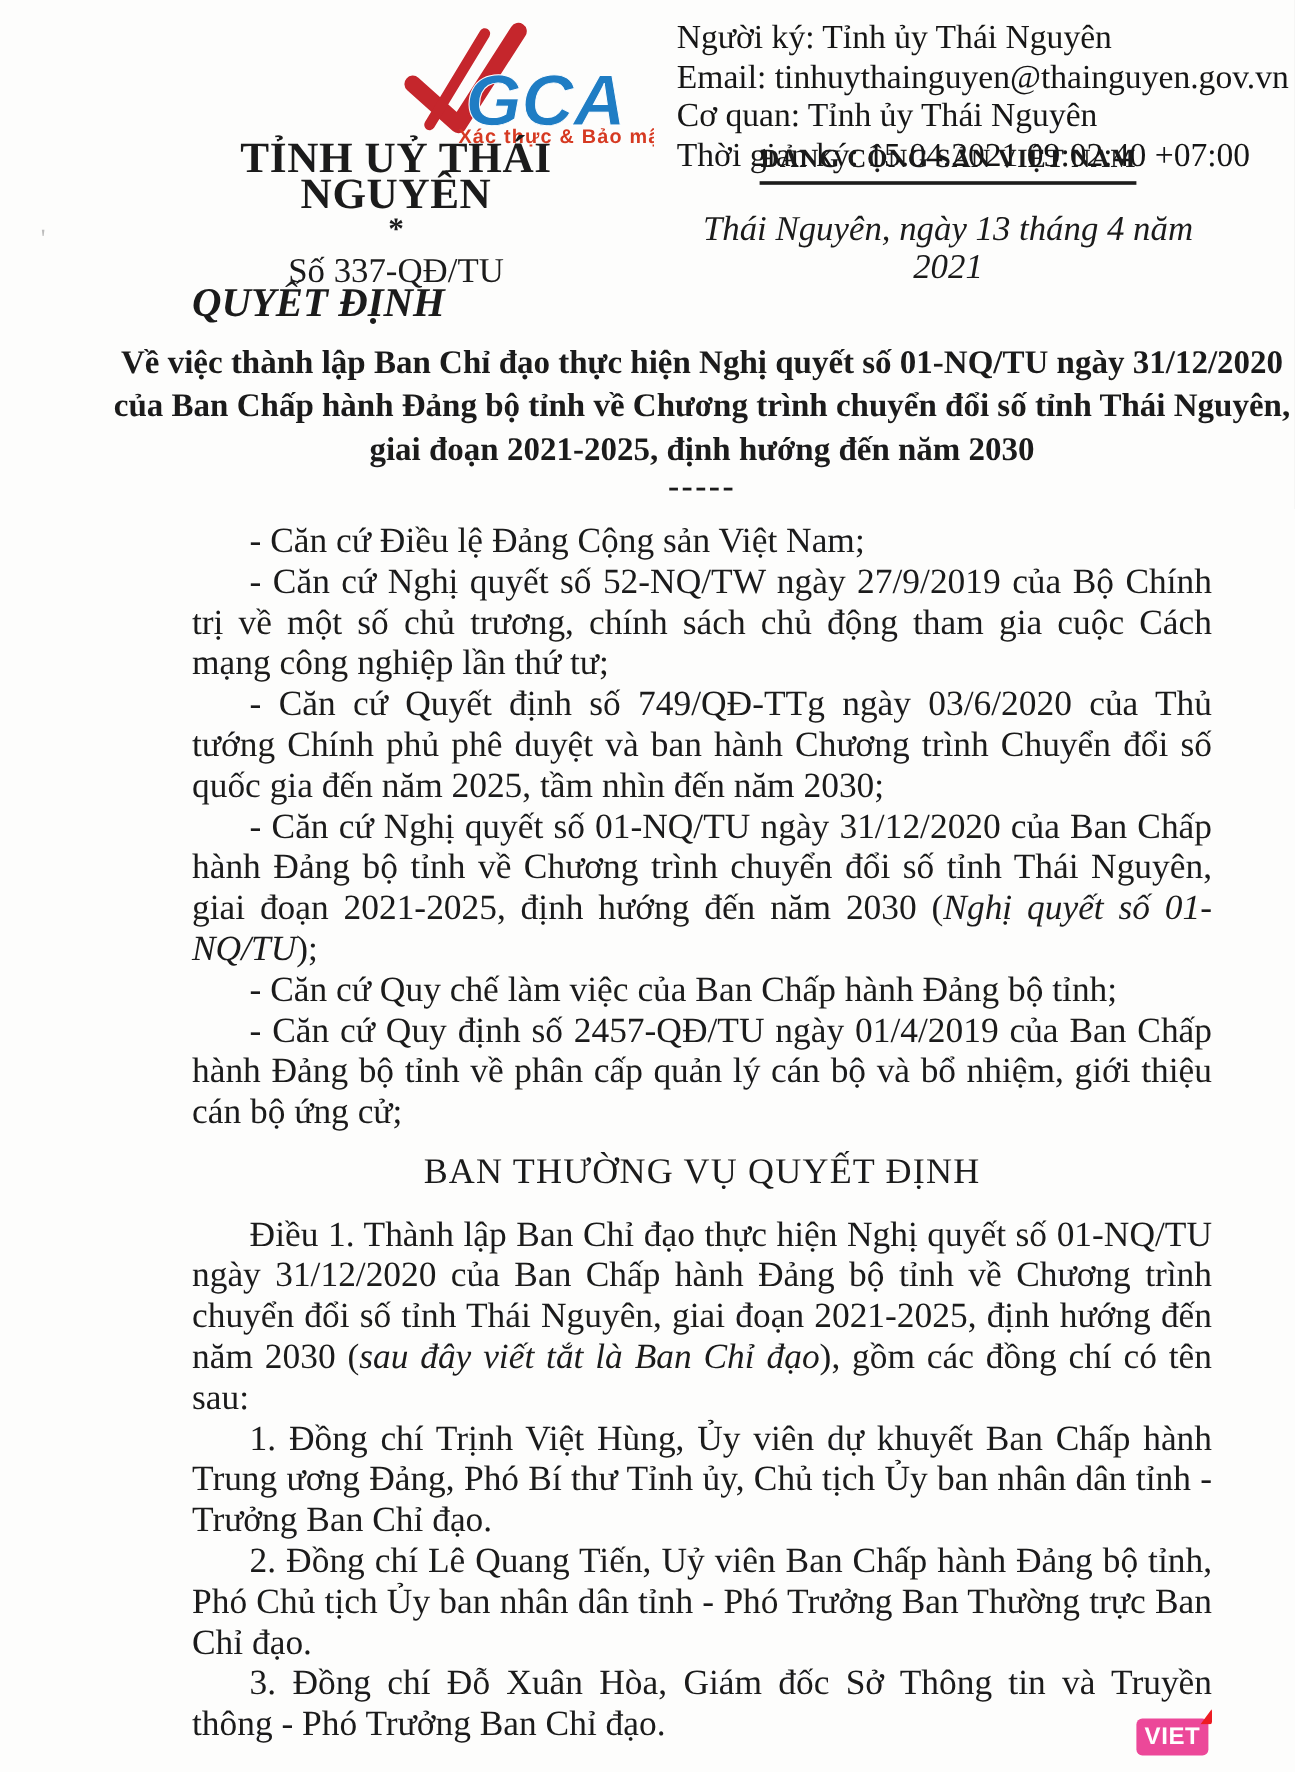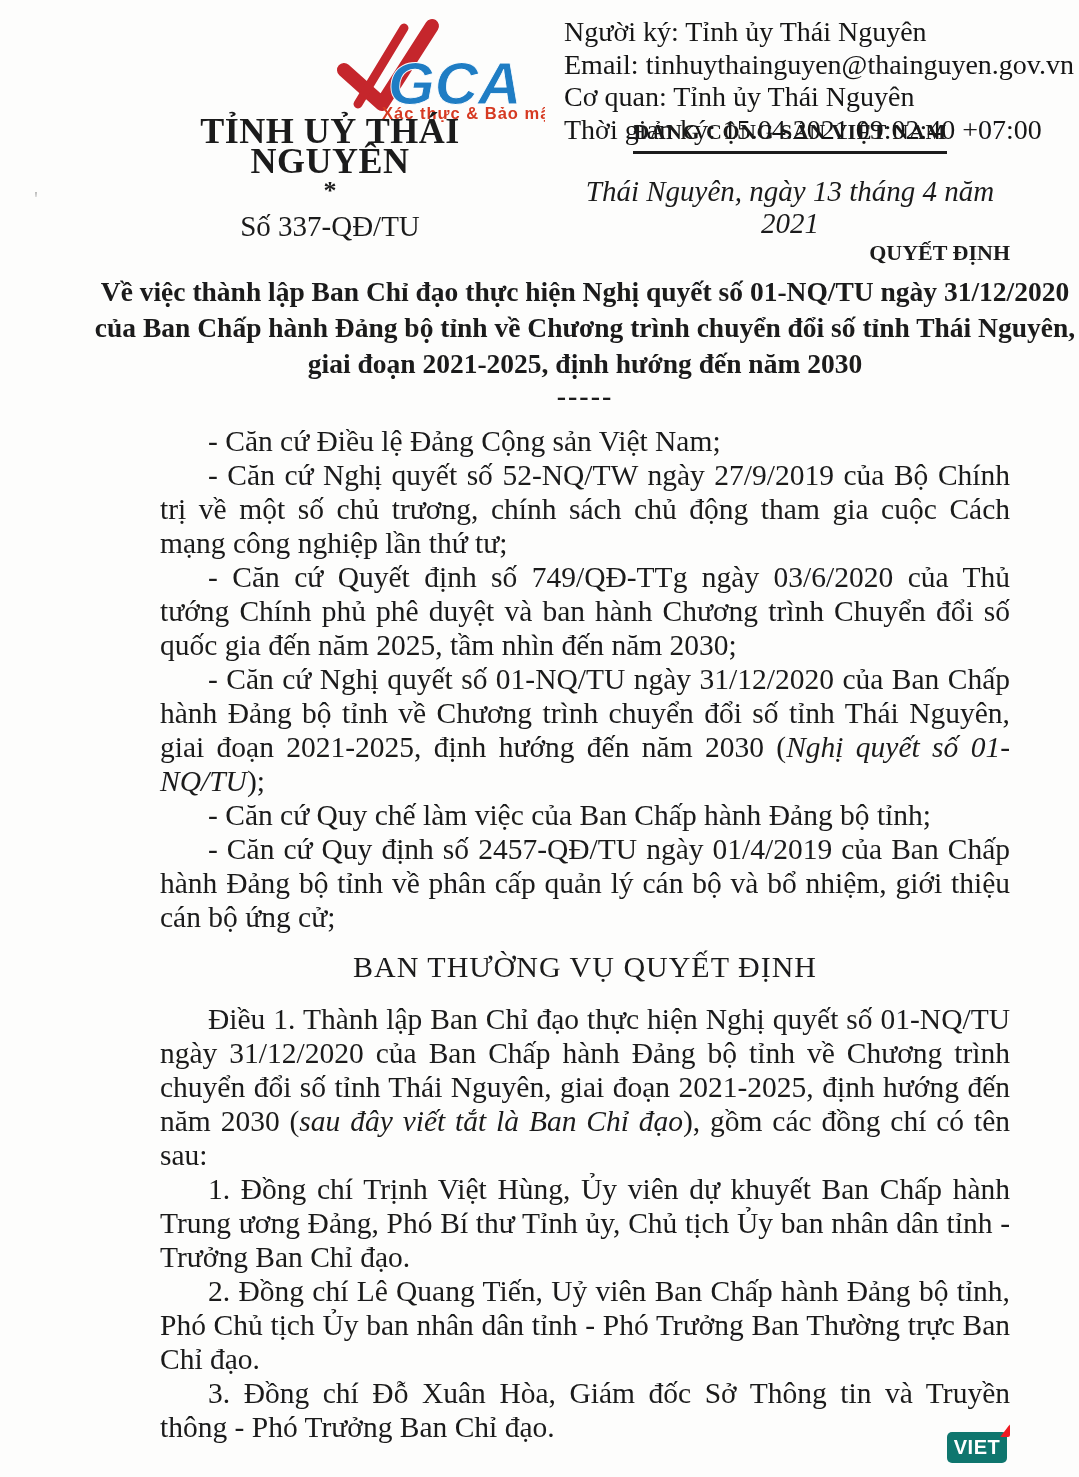--- a/index.html
+++ b/index.html
@@ -27,22 +27,22 @@
   .doc-number{font-size:29px;line-height:32px;margin-top:8px;}
   
   .org-right{position:absolute;left:560px;top:116px;width:460px;text-align:center;}
   .party-name{
     display:inline-block;font-weight:bold;font-size:22px;line-height:31px;
     border-bottom:3px solid #1c1c1c;padding-bottom:4px;letter-spacing:.5px;
   }
   .date-line{font-style:italic;font-size:29px;line-height:32px;margin-top:21px;}
   
   .doc-main{position:absolute;left:160px;top:234px;width:850px;}
-  .title{text-align:right;font-weight:bold;font-size:22px;line-height:38px;}
-  .subtitle{display:flex;flex-direction:column;align-items:center;margin-top:2px;}
+  .title{text-align:left;font-weight:bold;font-size:34px;line-height:38px;font-style:italic;}
+  .subtitle{display:flex;flex-direction:column;align-items:center;margin-top:12px;}
   .subtitle > div{font-weight:bold;font-size:27.5px;line-height:36px;white-space:nowrap;}
   .sep{text-align:center;font-weight:bold;font-size:28px;line-height:24px;margin-top:2px;letter-spacing:2px;}
   .cites{margin-top:16px;}
   .para{margin:0;text-align:justify;text-indent:48px;font-size:29.5px;line-height:34px;}
   .para .b{font-weight:normal;}
   .para .i{font-style:italic;}
   .decision-heading{text-align:center;font-size:30px;line-height:38px;margin:14px 0 16px 0;letter-spacing:1px;}
   
   .viet-badge{
     position:absolute;left:947px;top:1432px;width:60px;height:31px;
@@ -117,19 +117,19 @@
     <div class="decision-heading">BAN THƯỜNG VỤ QUYẾT ĐỊNH</div>
 
     <div id="articles">
         <p class="para"><span class="b">Điều 1.</span><span> Thành lập Ban Chỉ đạo thực hiện Nghị quyết số 01-NQ/TU ngày 31/12/2020 của Ban Chấp hành Đảng bộ tỉnh về Chương trình chuyển đổi số tỉnh Thái Nguyên, giai đoạn 2021-2025, định hướng đến năm 2030 (</span><span class="i">sau đây viết tắt là Ban Chỉ đạo</span><span>), gồm các đồng chí có tên sau:</span></p>
         <p class="para"><span class="b">1.</span><span> Đồng chí Trịnh Việt Hùng, Ủy viên dự khuyết Ban Chấp hành Trung ương Đảng, Phó Bí thư Tỉnh ủy, Chủ tịch Ủy ban nhân dân tỉnh - Trưởng Ban Chỉ đạo.</span></p>
         <p class="para"><span class="b">2.</span><span> Đồng chí Lê Quang Tiến, Uỷ viên Ban Chấp hành Đảng bộ tỉnh, Phó Chủ tịch Ủy ban nhân dân tỉnh - Phó Trưởng Ban Thường trực Ban Chỉ đạo.</span></p>
         <p class="para"><span class="b">3.</span><span> Đồng chí Đỗ Xuân Hòa, Giám đốc Sở Thông tin và Truyền thông - Phó Trưởng Ban Chỉ đạo.</span></p>
       </div>
   </div>
 
-  <div class="viet-badge" style="background: #0f766e;">
+  <div class="viet-badge" style="background: #ec4899;">
     <span>VIET</span>
   </div>
 
   <span class="artifact">'</span>
 
 </div>
 
 </body></html>

